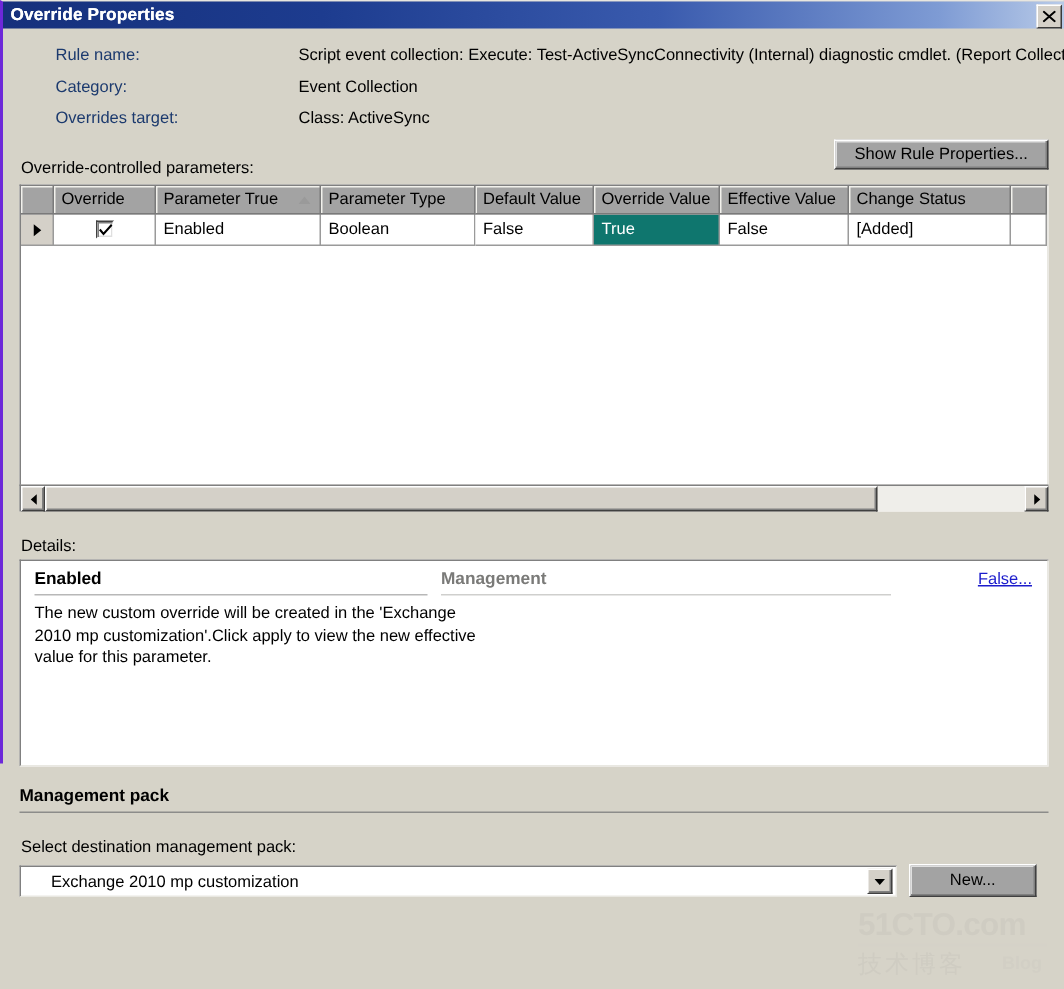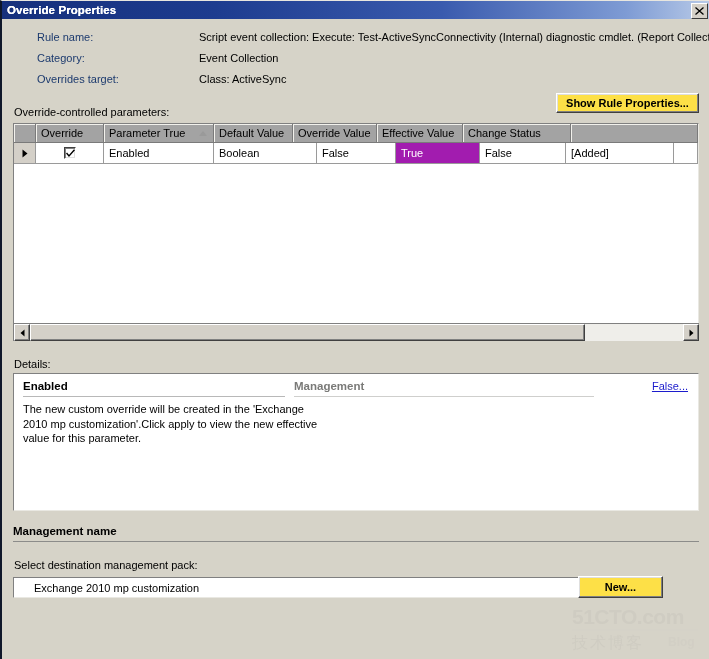--- a/index.html
+++ b/index.html
@@ -5,23 +5,23 @@
   html,body{margin:0;padding:0;}
   body{
     width:709px;height:659px;overflow:hidden;
     font-family:"Liberation Sans","DejaVu Sans",sans-serif;
     font-size:11px;
     background:#d6d3c8;
     -webkit-font-smoothing:none;
   }
   
   #window{
-    position:absolute;left:0;top:0;width:709px;height:659px;
+    position:absolute;left:0;top:0;width:709px;height:509px;
     background:#d6d3c8;
-    border-left:2px solid #0f172a;
+    border-left:2px solid #6d28d9;
     border-top:1px solid #e8e6df;
     box-sizing:border-box;
   }
   #titlebar{
     position:absolute;left:0;top:0;width:709px;height:18px;
     background:linear-gradient(to right,#16307c 0%,#1d3c8f 30%,#3a5bae 62%,#7e9bd4 88%,#b9cbe8 100%);
     display:flex;align-items:center;
   }
   #title-text{
     color:#ffffff;font-weight:bold;font-size:11.5px;
@@ -41,30 +41,29 @@
   
   .info-row{position:absolute;left:12px;height:14px;}
   .info-label{position:absolute;left:0;top:0;color:#1c3a6e;white-space:nowrap;margin-left:23px;}
   .info-value{position:absolute;left:185px;top:0;color:#000000;white-space:nowrap;}
   #rule-name-row{top:30px;width:697px;overflow:hidden;}
   #category-row{top:51px;}
   #target-row{top:72px;}
 
   
   .win-btn{
-    background:#fde047;
+    background:#a3a3a3;
     border-top:1px solid #ffffff;border-left:1px solid #ffffff;
     border-right:1px solid #404040;border-bottom:1px solid #404040;
     box-shadow:inset -1px -1px 0 #808080, inset 1px 1px 0 #dfdfdf;
     font-family:"Liberation Sans","DejaVu Sans",sans-serif;
     font-size:11px;color:#000;
     display:flex;align-items:center;justify-content:center;
     cursor:default;
     box-sizing:border-box;
-    font-weight:bold;
   }
   #show-rule-props{
     position:absolute;left:554px;top:92px;width:143px;height:20px;
   }
 
   
   #params-label{position:absolute;left:12px;top:105px;color:#000;}
 
   
   #grid-outer{
@@ -101,21 +100,21 @@
     border-right:1px solid #9a9a9a;
     border-bottom:1px solid #9a9a9a;
     display:flex;align-items:center;
     padding-left:5px;
     font-size:11px;color:#000;
     box-sizing:border-box;
     background:#ffffff;
     white-space:nowrap;overflow:hidden;
     cursor:default;
   }
-  .dcell.selected{background:#a21caf;color:#ffffff;}
+  .dcell.selected{background:#0f766e;color:#ffffff;}
   .dcell.center{justify-content:center;padding-left:0;}
   #row-indicator{
     width:22px;background:#d4d0c8;
     border-right:1px solid #9a9a9a;border-bottom:1px solid #9a9a9a;
     display:flex;align-items:center;justify-content:center;
     box-sizing:border-box;cursor:default;
   }
   .checkbox{
     width:12px;height:12px;background:#ffffff;
     border-top:1px solid #404040;border-left:1px solid #404040;
@@ -193,21 +192,21 @@
   }
   #mp-combo-text{padding-left:20px;color:#000;flex:1 1 auto;white-space:nowrap;overflow:hidden;}
   #mp-combo-arrow{
     width:17px;height:17px;margin-right:2px;flex:0 0 auto;
     background:#d4d0c8;
     border-top:1px solid #ffffff;border-left:1px solid #ffffff;
     border-right:1px solid #404040;border-bottom:1px solid #404040;
     box-shadow:inset -1px -1px 0 #808080;
     display:flex;align-items:center;justify-content:center;box-sizing:border-box;cursor:default;
   }
-  #mp-new-btn{position:absolute;left:576px;top:575px;width:85px;height:22px;}
+  #mp-new-btn{position:absolute;left:604px;top:575px;width:85px;height:22px;}
 
   
   #watermark{
     position:absolute;left:566px;top:604px;width:140px;height:50px;
     pointer-events:none;user-select:none;
   }
   #wm-line1{
     position:absolute;left:4px;top:0px;
     font-size:21px;font-weight:bold;color:#cfccc2;letter-spacing:-0.5px;
     font-family:"Liberation Sans","DejaVu Sans",sans-serif;
@@ -256,20 +255,21 @@
 
   <div id="grid-outer">
 
     <div id="grid-header">
       <div class="hcell" style="width:22px;padding-left:0;"></div>
       <div class="hcell" style="width:68px;">Override</div>
       <div class="hcell" style="width:110px;">
         <span>Parameter True</span>
         <span class="sort-asc"></span>
       </div>
+      <div class="hcell" style="width:103px;">Parameter Type</div>
       <div class="hcell" style="width:79px;">Default Value</div>
       <div class="hcell" style="width:84px;">Override Value</div>
       <div class="hcell" style="width:86px;">Effective Value</div>
       <div class="hcell" style="width:108px;">Change Status</div>
       <div class="hcell" style="flex:1 1 auto;"></div>
     </div>
 
     <div id="grid-row">
       <div id="row-indicator">
         <svg width="6" height="9" viewBox="0 0 6 9">
@@ -314,21 +314,21 @@
   <div id="details-label">Details:</div>
   <div id="details-box">
     <div id="detail-title">Enabled</div>
     <div id="detail-title-rule"></div>
     <div id="detail-desc-head">Management</div>
     <div id="detail-desc-rule"></div>
     <div id="detail-edit">False...</div>
     <div id="detail-body">The new custom override will be created in the 'Exchange 2010 mp customization'.Click apply to view the new effective value for this parameter.</div>
   </div>
 
-  <div id="mp-heading">Management name</div>
+  <div id="mp-heading">Management pack</div>
   <div id="mp-rule"></div>
   <div id="mp-select-label">Select destination management pack:</div>
 
   <div id="mp-combo">
     <span id="mp-combo-text">Exchange 2010 mp customization</span>
     <span id="mp-combo-arrow">
       <svg width="7" height="4" viewBox="0 0 7 4">
         <path d="M0 0 L7 0 L3.5 4 Z" fill="#000"></path>
       </svg>
     </span>

